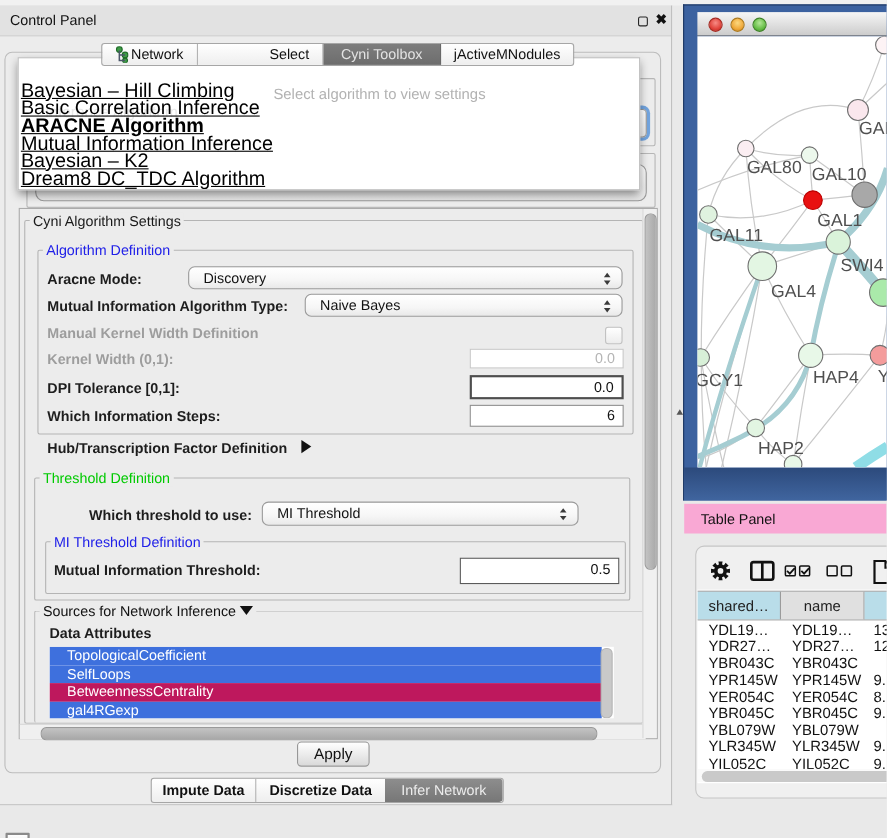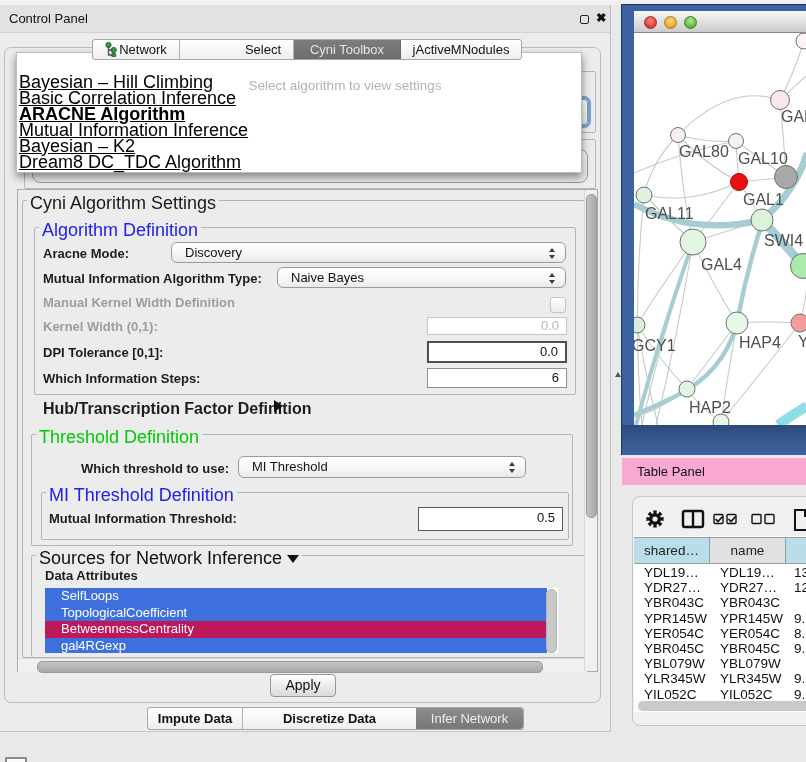--- a/index.html
+++ b/index.html
@@ -7,21 +7,21 @@
   .abs{position:absolute;}
   .lbl{font-size:13px;font-weight:bold;color:#1d1d1d;white-space:nowrap;}
   .dis{color:#9d9d9d;}
   .combo{position:absolute;border:1px solid #9b9b9b;border-radius:6px;background:linear-gradient(180deg,#ffffff 0%,#f6f6f6 60%,#e9e9e9 100%);box-sizing:border-box;}
   .combo .ctext{position:absolute;left:13px;top:0;font-size:13px;color:#111;line-height:19px;white-space:nowrap;}
   .arr{position:absolute;right:9px;width:7px;}
   .arr div{width:0;height:0;border-left:3.5px solid transparent;border-right:3.5px solid transparent;}
   .au{border-bottom:4.5px solid #3a3a3a;margin-bottom:2.5px;}
   .ad{border-top:4.5px solid #3a3a3a;}
   .field{position:absolute;background:#fff;border:1px solid #a9a9a9;box-sizing:border-box;font-size:13px;color:#111;text-align:right;}
-  .gtitle{position:absolute;font-size:18px;background:#ececec;padding:0 3px;white-space:nowrap;}
+  .gtitle{position:absolute;font-size:13px;background:#ececec;padding:0 3px;white-space:nowrap;}
 </style>
 </head>
 <body>
 
 <div class="abs" style="left:0;top:0;width:806px;height:5px;background:#f1f1f1;"></div>
 
 <div class="abs" id="cpwin" style="left:0;top:5px;width:610px;height:726px;background:#ececec;border-right:1px solid #c0c0c0;border-bottom:1px solid #c6c6c6;">
 
   <div class="abs" style="left:0;top:0;width:610px;height:27px;background:#e2e2e2;border-bottom:1px solid #d2d2d2;">
     <div class="abs" style="left:9px;top:0;height:27px;line-height:27px;font-size:13px;color:#111;">Control Panel</div>
@@ -84,21 +84,21 @@
 
     <div class="lbl dis abs" style="left:25px;top:129px;">Kernel Width (0,1):</div>
     <div class="field" style="left:409px;top:127px;width:140px;height:18px;line-height:16px;padding-right:7px;color:#b5b5b5;border-color:#c6c6c6;">0.0</div>
 
     <div class="lbl abs" style="left:25px;top:155px;">DPI Tolerance [0,1]:</div>
     <div class="field" style="left:409px;top:151px;width:140px;height:22px;line-height:18px;padding-right:7px;border:2px solid #4e4e4e;">0.0</div>
 
     <div class="lbl abs" style="left:25px;top:181px;">Which Information Steps:</div>
     <div class="field" style="left:409px;top:178px;width:140px;height:20px;line-height:18px;padding-right:7px;border-color:#8e8e8e;">6</div>
 
-    <div class="lbl abs" style="left:25px;top:210px;font-size:16px;">Hub/Transcription Factor Definition</div>
+    <div class="lbl abs" style="left:25px;top:210px;font-size:13px;">Hub/Transcription Factor Definition</div>
     <div class="abs" style="left:256px;top:210px;width:0;height:0;border-top:6px solid transparent;border-bottom:6px solid transparent;border-left:9px solid #111;"></div>
 
     <div class="abs" style="left:13px;top:244px;width:540px;height:110px;border:1px solid #b4b4b4;border-radius:2px;"></div>
     <div class="gtitle" style="left:18px;top:237px;color:#00ca00;">Threshold Definition</div>
 
     <div class="lbl abs" style="left:63px;top:271px;">Which threshold to use:</div>
     <div class="combo" style="left:220px;top:266px;width:288px;height:22px;">
       <div class="ctext" style="line-height:20px;">MI Threshold</div>
       <div class="arr" style="top:5px;">
           <div class="au"></div>
@@ -111,40 +111,40 @@
 
     <div class="lbl abs" style="left:31px;top:321px;">Mutual Information Threshold:</div>
     <div class="field" style="left:400px;top:317px;width:145px;height:24px;line-height:20px;padding-right:7px;border:1.5px solid #5a5a5a;">0.5</div>
 
     <div class="abs" style="left:13px;top:365px;width:557px;height:101px;border:1px solid #b4b4b4;border-radius:2px;border-bottom:none;"></div>
     <div class="gtitle" style="left:18px;top:358px;color:#111;">Sources for Network Inference <span style="display:inline-block;width:0;height:0;border-left:6px solid transparent;border-right:6px solid transparent;border-top:8px solid #111;vertical-align:1px;"></span></div>
 
     <div class="lbl abs" style="left:27px;top:378px;">Data Attributes</div>
 
     <div class="abs" style="left:27px;top:398px;width:513px;height:65px;background:#ffffff;overflow:hidden;">
+      <div style="background:#3e70dd;color:#fff;font-size:13px;height:16.5px;line-height:16.5px;padding-left:16px;width:486px;">TopologicalCoefficient</div>
       <div style="background:#3e70dd;color:#fff;font-size:13px;height:16.5px;line-height:16.5px;padding-left:16px;width:486px;">SelfLoops</div>
-      <div style="background:#3e70dd;color:#fff;font-size:13px;height:16.5px;line-height:16.5px;padding-left:16px;width:486px;">TopologicalCoefficient</div>
       <div style="background:#be185d;color:#fff;font-size:13px;height:16.5px;line-height:16.5px;padding-left:16px;width:486px;">BetweennessCentrality</div>
       <div style="background:#3e70dd;color:#fff;font-size:13px;height:16.5px;line-height:16.5px;padding-left:16px;width:486px;">gal4RGexp</div>
 
       <div class="abs" style="right:1px;top:1px;width:9px;height:62px;background:#c9c9c9;border-radius:5px;border:1px solid #b5b5b5;"></div>
     </div>
 
     <div class="abs" style="left:0px;top:468px;width:569px;height:13px;background:#f0f0f0;border-top:1px solid #d8d8d8;">
       <div class="abs" style="left:19px;top:1.5px;width:504px;height:10px;background:linear-gradient(#c3c3c3,#a8a8a8);border-radius:5px;border:1px solid #9a9a9a;"></div>
     </div>
 
     <div class="abs" style="right:0;top:0;width:12px;height:481px;background:#f0f0f0;border-left:1px solid #d8d8d8;">
       <div class="abs" style="left:1px;top:4px;width:9px;height:322px;background:linear-gradient(90deg,#c3c3c3,#aaaaaa);border-radius:5px;border:1px solid #9a9a9a;"></div>
     </div>
   </div>
 
   <div class="abs" style="left:270px;top:669px;width:66px;height:23px;border:1px solid #979797;border-radius:4px;background:linear-gradient(#ffffff,#d9d9d9);box-sizing:border-box;text-align:center;line-height:21px;font-size:14px;color:#111;">Apply</div>
 
-  <div class="abs" style="left:147px;top:702px;height:21px;display:flex;border:1px solid #a6a6a6;border-radius:3px;overflow:hidden;background:linear-gradient(#ffffff,#eeeeee);gap:28px;">
+  <div class="abs" style="left:137px;top:702px;height:21px;display:flex;border:1px solid #a6a6a6;border-radius:3px;overflow:hidden;background:linear-gradient(#ffffff,#eeeeee);">
     <div style="width:94px;font-size:13px;font-weight:bold;color:#111;line-height:21px;text-align:center;border-right:1px solid #b3b3b3;">Impute Data</div>
     <div style="width:117px;font-size:13px;font-weight:bold;color:#111;line-height:21px;text-align:center;">Discretize Data</div>
     <div style="width:107px;font-size:13px;color:#ececec;line-height:21px;text-align:center;background:linear-gradient(#8d8d8d,#777777);border-radius:0 3px 3px 0;">Infer Network</div>
   </div>
 </div>
 
 <div class="abs" style="left:16px;top:52px;width:564px;height:119px;background:#ffffff;border:1px solid #bdbdbd;box-shadow:0 4px 8px rgba(0,0,0,0.45);z-index:50;">
   <div class="abs" style="left:0px;top:6px;width:520px;padding-left:68px;text-align:center;font-size:13.5px;color:#b2b2b2;margin-top:19px;">Select algorithm to view settings</div>
   <div class="abs" style="left:24px;top:40px;font-size:14px;color:#e8e8e8;">Inference Algorithm</div>
   <div class="abs" style="left:2px;top:22px;font-size:18px;color:#000;line-height:15.9px;text-decoration:underline;">

